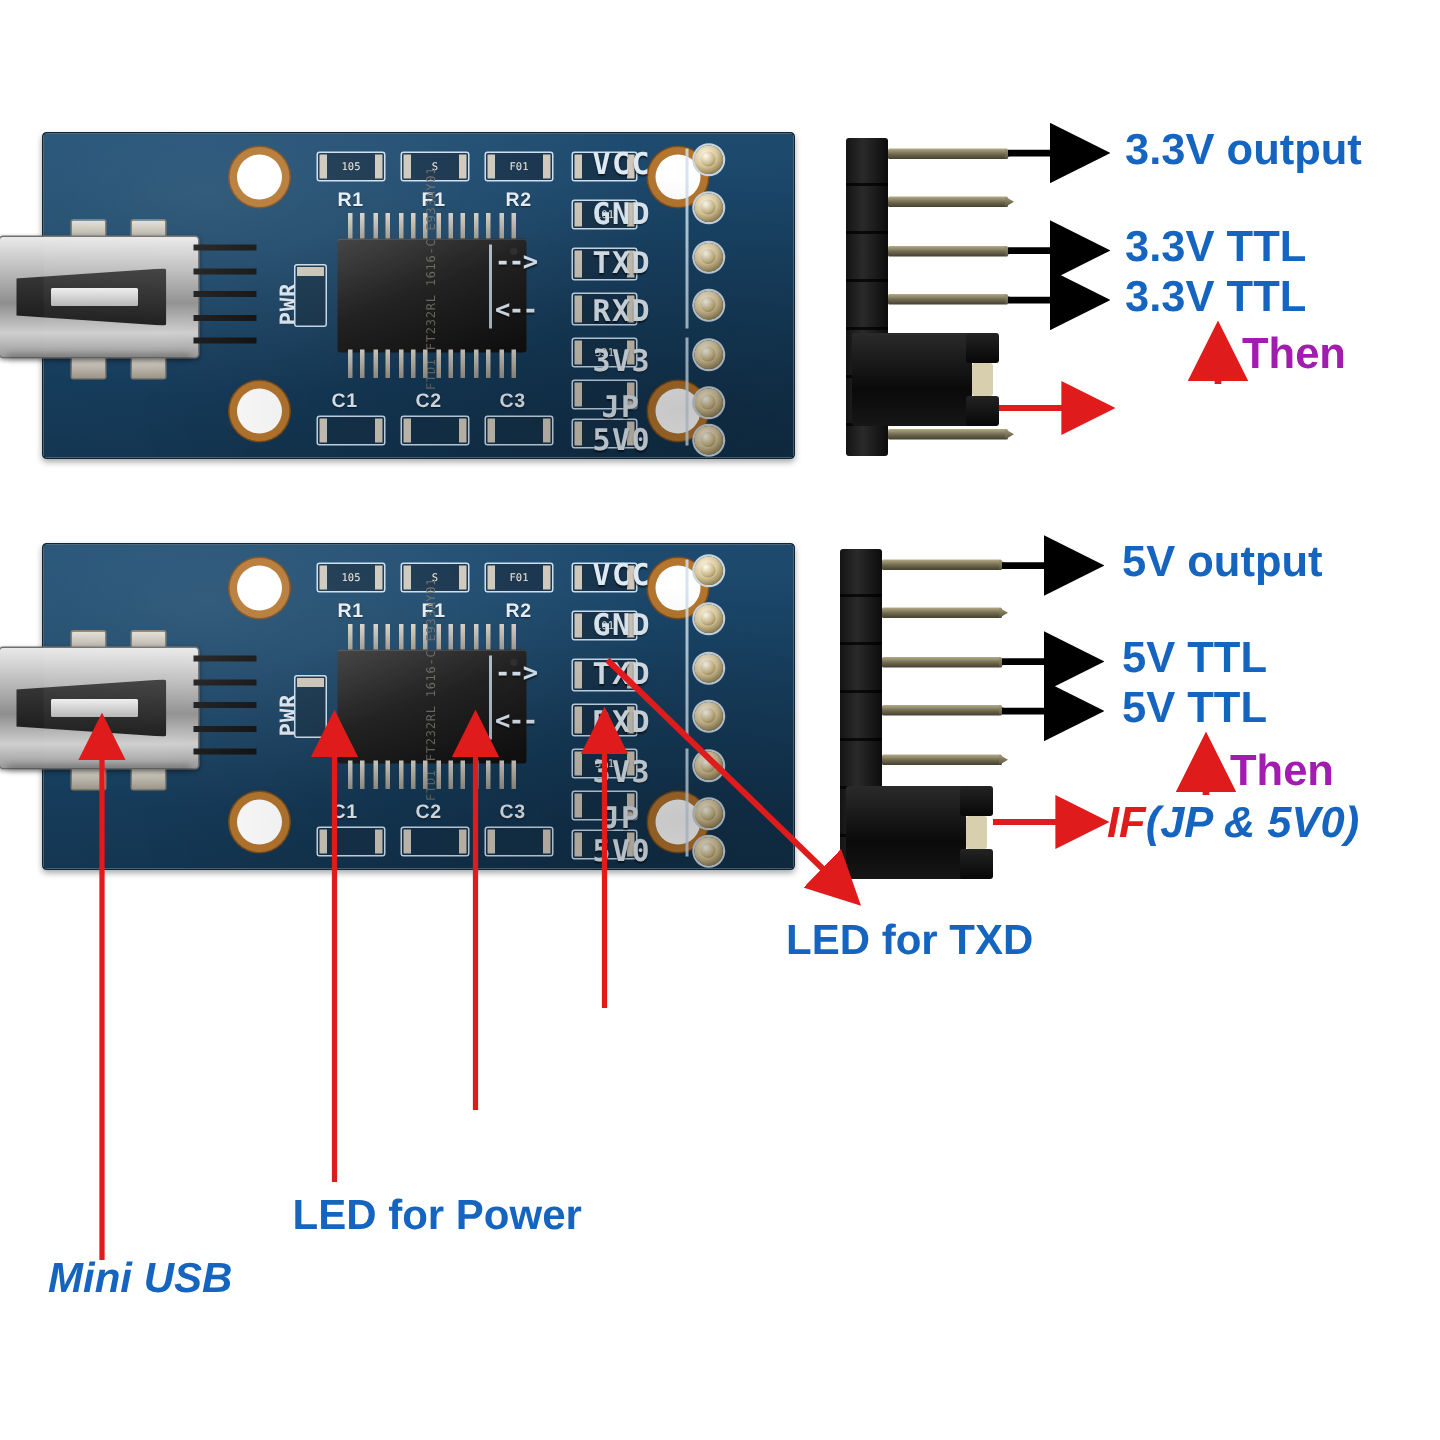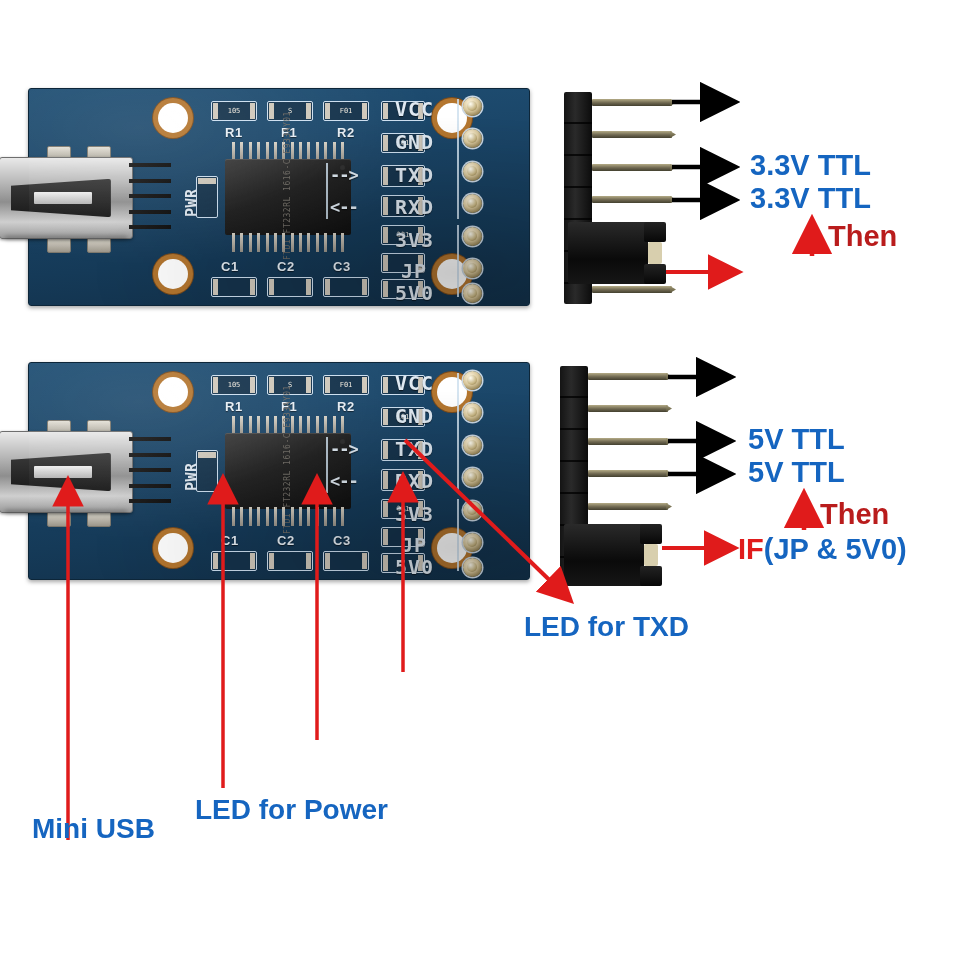--- a/index.html
+++ b/index.html
@@ -155,21 +155,21 @@
 
   
   .lbl{
     position:absolute;white-space:nowrap;font-weight:bold;
     font-family:"Liberation Sans", sans-serif;
     color:#1565c0;line-height:1;
   }
   .lbl.big{font-size:29px;}
   .lbl.mid{font-size:28px;}
   .lbl .red{color:#e01b1b;}
-  .lbl.redtxt{color:#b91c1c;}
+  .lbl.redtxt{color:#a21caf;}
 
   svg.overlay{position:absolute;left:0;top:0;width:960px;height:960px;pointer-events:none;}
 </style>
 </head>
 <body>
 
 <div id="stage">
 
   <div class="board" style="left:28px;top:88px;width:500px;height:216px;">
 
@@ -596,28 +596,30 @@
       <line x1="403" y1="672" x2="403" y2="476" stroke="#e01b1b" stroke-width="3.5" marker-end="url(#ared)"></line>
 
       <line x1="317" y1="740" x2="317" y2="478" stroke="#e01b1b" stroke-width="3.5" marker-end="url(#ared)"></line>
 
       <line x1="223" y1="788" x2="223" y2="478" stroke="#e01b1b" stroke-width="3.5" marker-end="url(#ared)"></line>
 
       <line x1="68" y1="840" x2="68" y2="480" stroke="#e01b1b" stroke-width="3.5" marker-end="url(#ared)"></line>
     </g>
   </svg>
 
+  <div class="lbl big" style="left:750px;top:86px;">3.3V output</div>
   <div class="lbl big" style="left:750px;top:151px;">3.3V TTL</div>
   <div class="lbl big" style="left:750px;top:184px;">3.3V TTL</div>
   <div class="lbl big redtxt" style="left:828px;top:222px;">Then</div>
 
+  <div class="lbl big" style="left:748px;top:361px;">5V output</div>
   <div class="lbl big" style="left:748px;top:425px;">5V TTL</div>
   <div class="lbl big" style="left:748px;top:458px;">5V TTL</div>
   <div class="lbl big redtxt" style="left:820px;top:500px;">Then</div>
-  <div class="lbl big" style="left:738px;top:535px;">
+  <div class="lbl big" style="left:738px;top:535px;font-style:italic;">
     <span class="red">IF</span><span>(JP &amp; 5V0)</span>
   </div>
 
   <div class="lbl mid" style="left:524px;top:613px;">LED for TXD</div>
   <div class="lbl mid" style="left:195px;top:796px;">LED for Power</div>
-  <div class="lbl mid" style="left:32px;top:815px;">Mini USB</div>
+  <div class="lbl mid" style="left:32px;top:838px;font-style:italic;">Mini USB</div>
 
 </div>
 
 </body></html>

